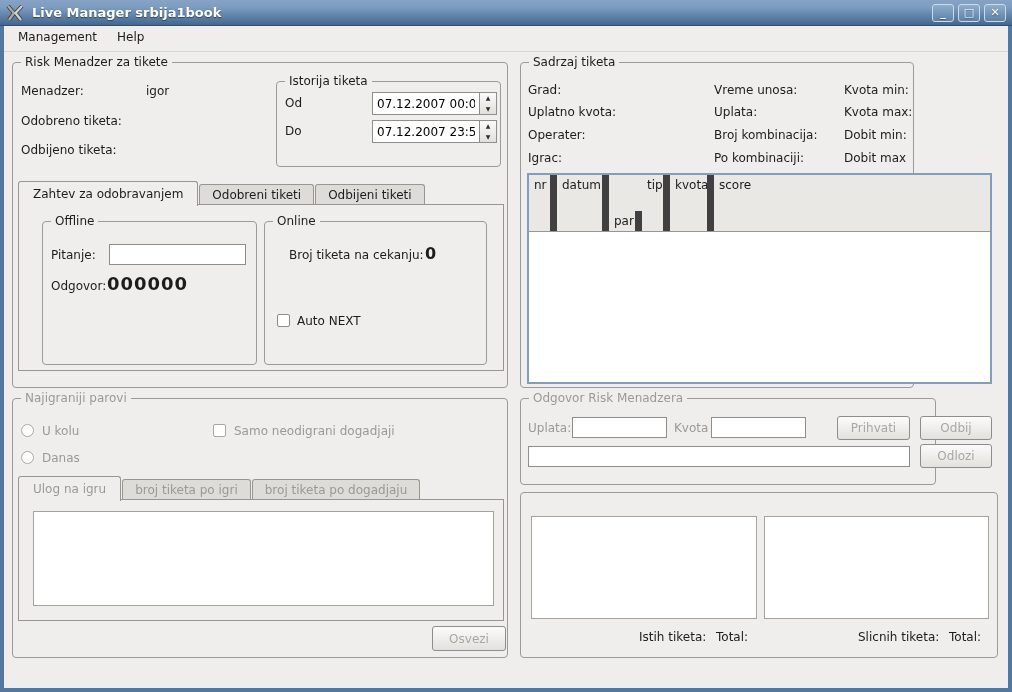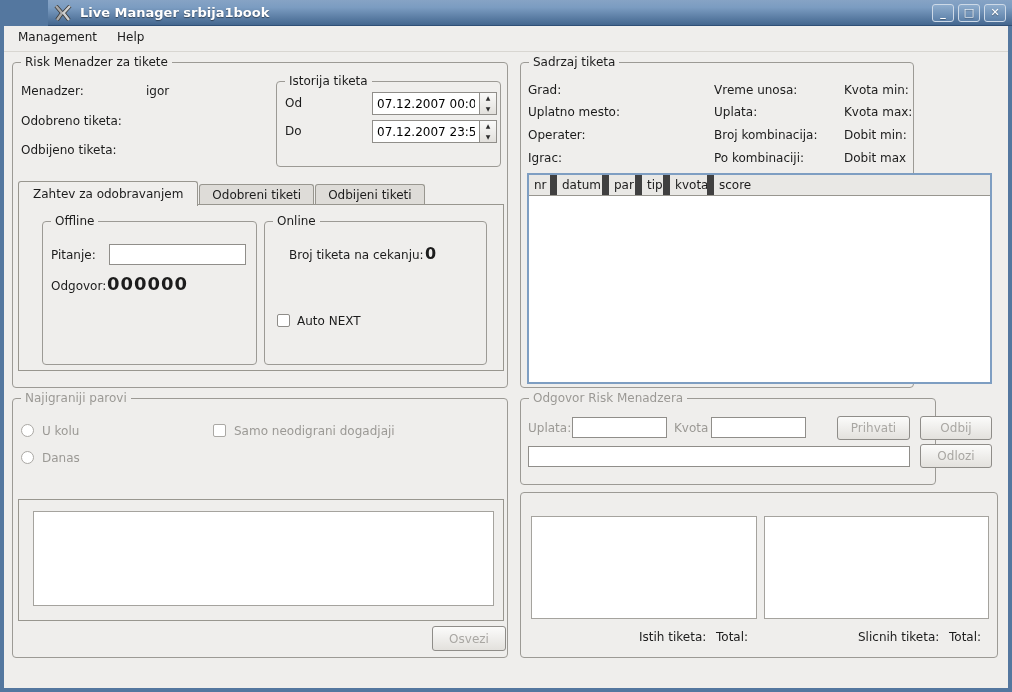--- a/index.html
+++ b/index.html
@@ -8,21 +8,21 @@
     position:relative;width:1012px;height:692px;
     font-family:"DejaVu Sans","Liberation Sans",sans-serif;
     font-size:12px;color:#1c1c1c;
     background:#54779f;
   }
   
   .titlebar{
     position:absolute;top:0;left:0;right:0;height:26px;
     background:linear-gradient(#86a3c5,#7b9cc1 30%,#44678f);
     border-bottom:1px solid #2f4f76;
-    display:flex;align-items:center;padding:0 6px;margin-left:48px;
+    display:flex;align-items:center;padding:0 6px;
   }
   .win-icon{width:18px;height:16px;margin-right:8px;flex:0 0 auto;}
   .title-text{
     color:#fff;font-weight:bold;font-size:13px;
     text-shadow:0 1px 1px rgba(0,0,0,.45);
     white-space:nowrap;flex:1;
   }
   .win-btns{display:flex;gap:4px;}
   .win-btn{
     width:22px;height:18px;border-radius:3px;
@@ -200,51 +200,56 @@
       <span class="legend dis">Najigraniji parovi</span>
 
       <span class="rb" style="left:8px;top:25px;border-color:#aaa8a4;"></span>
       <span class="lbl dis" style="left:29px;top:25px;">U kolu</span>
       <span class="rb" style="left:8px;top:52px;border-color:#aaa8a4;"></span>
       <span class="lbl dis" style="left:29px;top:52px;">Danas</span>
 
       <span class="cb" style="left:200px;top:25px;border-color:#aaa8a4;"></span>
       <span class="lbl dis" style="left:221px;top:25px;">Samo neodigrani dogadjaji</span>
 
+      <div class="tabrow" style="left:5px;top:78px;">
+        <span class="tab active dis">Ulog na igru</span>
+        <span class="tab dis">broj tiketa po igri</span>
+        <span class="tab dis">broj tiketa po dogadjaju</span>
+      </div>
       <div class="tabpanel" style="left:5px;top:100px;width:486px;height:122px;">
         <div class="listbox" style="left:14px;top:11px;width:461px;height:95px;"></div>
       </div>
 
       <div class="btn disabled" style="left:419px;top:227px;width:74px;height:25px;">Osvezi</div>
     </div>
 
     <div class="panel" style="left:516px;top:10px;width:394px;height:326px;">
       <span class="legend">Sadrzaj tiketa</span>
 
       <span class="lbl" style="left:7px;top:20px;">Grad:</span>
       <span class="lbl" style="left:193px;top:20px;">Vreme unosa:</span>
       <span class="lbl" style="left:323px;top:20px;">Kvota min:</span>
 
-      <span class="lbl" style="left:7px;top:42px;">Uplatno mesto:</span>
+      <span class="lbl" style="left:7px;top:42px;">Uplatno kvota:</span>
       <span class="lbl" style="left:193px;top:42px;">Uplata:</span>
       <span class="lbl" style="left:323px;top:42px;">Kvota max:</span>
 
       <span class="lbl" style="left:7px;top:65px;">Operater:</span>
       <span class="lbl" style="left:193px;top:65px;">Broj kombinacija:</span>
       <span class="lbl" style="left:323px;top:65px;">Dobit min:</span>
 
       <span class="lbl" style="left:7px;top:88px;">Igrac:</span>
       <span class="lbl" style="left:193px;top:88px;">Po kombinaciji:</span>
       <span class="lbl" style="left:323px;top:88px;">Dobit max</span>
 
       <div class="table-wrap" style="left:6px;top:110px;width:465px;height:211px;">
         <div class="thead">
           <span class="th" style="width:28px;">nr</span>
           <span class="th" style="width:52px;">datum</span>
-          <span class="th" style="width:33px;">par</span>
+          <span class="th" style="width:33px;margin-top:36px;">par</span>
           <span class="th" style="width:28px;">tip</span>
           <span class="th" style="width:44px;">kvota</span>
           <span class="th">score</span>
         </div>
         <div class="tbody"></div>
       </div>
     </div>
 
     <div class="panel" style="left:516px;top:346px;width:416px;height:87px;">
       <span class="legend dis">Odgovor Risk Menadzera</span>

